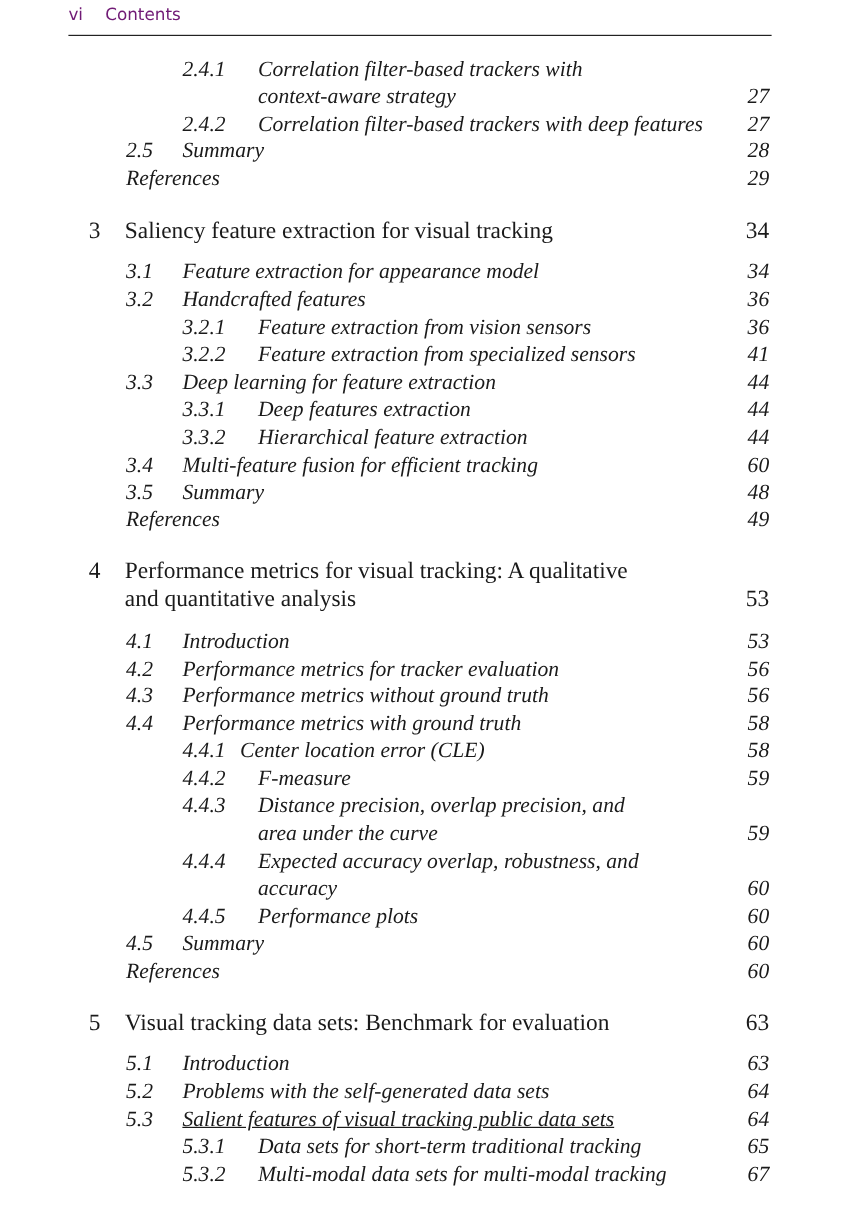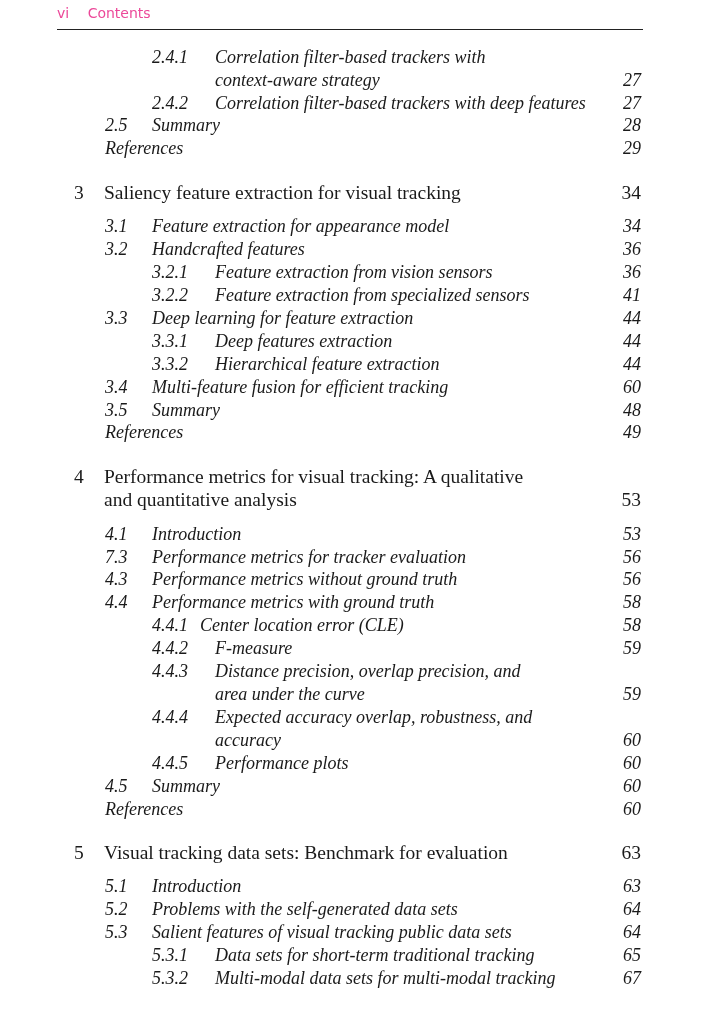--- a/index.html
+++ b/index.html
@@ -1,17 +1,17 @@
 <!DOCTYPE html>
 <html><head>
 <meta charset="utf-8">
 <style>
   html, body { margin:0; padding:0; background:#fff; }
   body { width:702px; height:1027px; position:relative; overflow:hidden; color:#1a1a1a; }
-  .header { position:absolute; left:57px; top:5px; font-family:"DejaVu Sans", sans-serif; font-size:14px; color:#ec4899; }
+  .header { position:absolute; left:57px; top:5px; font-family:"DejaVu Sans", sans-serif; font-size:14px; color:#701a75; }
   .header .pn { margin-right:14px; }
   .rule { position:absolute; left:57px; top:29px; width:586px; height:1px; background:#222; }
   .row { position:absolute; left:0; width:702px; font-family:"Liberation Serif", serif; font-size:18px; line-height:23px; white-space:nowrap; }
   .row .num { position:absolute; }
   .row .title { position:absolute; }
   .row .page { position:absolute; right:61px; }
   .it { font-style:italic; }
   .ch { font-size:19.5px; }
   .ch .page { font-style:normal; }
 </style>
@@ -114,21 +114,21 @@
       <span class="num" style="left: 74px;"></span>
       <span class="title" style="left: 104px;">and quantitative analysis</span>
       <span class="page">53</span>
     </div>
     <div class="row" style="top: 523px;">
       <span class="num it" style="left: 105px;">4.1</span>
       <span class="title it" style="left: 152px;">Introduction</span>
       <span class="page it">53</span>
     </div>
     <div class="row" style="top: 546px;">
-      <span class="num it" style="left: 105px;">7.3</span>
+      <span class="num it" style="left: 105px;">4.2</span>
       <span class="title it" style="left: 152px;">Performance metrics for tracker evaluation</span>
       <span class="page it">56</span>
     </div>
     <div class="row" style="top: 568px;">
       <span class="num it" style="left: 105px;">4.3</span>
       <span class="title it" style="left: 152px;">Performance metrics without ground truth</span>
       <span class="page it">56</span>
     </div>
     <div class="row" style="top: 591px;">
       <span class="num it" style="left: 105px;">4.4</span>
@@ -190,21 +190,21 @@
       <span class="title it" style="left: 152px;">Introduction</span>
       <span class="page it">63</span>
     </div>
     <div class="row" style="top: 898px;">
       <span class="num it" style="left: 105px;">5.2</span>
       <span class="title it" style="left: 152px;">Problems with the self-generated data sets</span>
       <span class="page it">64</span>
     </div>
     <div class="row" style="top: 921px;">
       <span class="num it" style="left: 105px;">5.3</span>
-      <span class="title it" style="left: 152px;">Salient features of visual tracking public data sets</span>
+      <span class="title it" style="left: 152px; text-decoration: underline;">Salient features of visual tracking public data sets</span>
       <span class="page it">64</span>
     </div>
     <div class="row" style="top: 944px;">
       <span class="num it" style="left: 152px;">5.3.1</span>
       <span class="title it" style="left: 215px;">Data sets for short-term traditional tracking</span>
       <span class="page it">65</span>
     </div>
     <div class="row" style="top: 967px;">
       <span class="num it" style="left: 152px;">5.3.2</span>
       <span class="title it" style="left: 215px;">Multi-modal data sets for multi-modal tracking</span>

